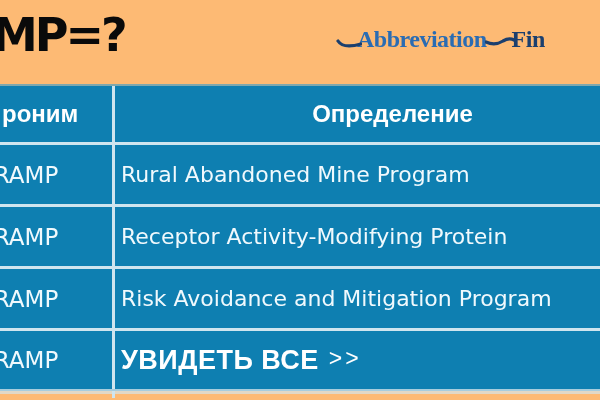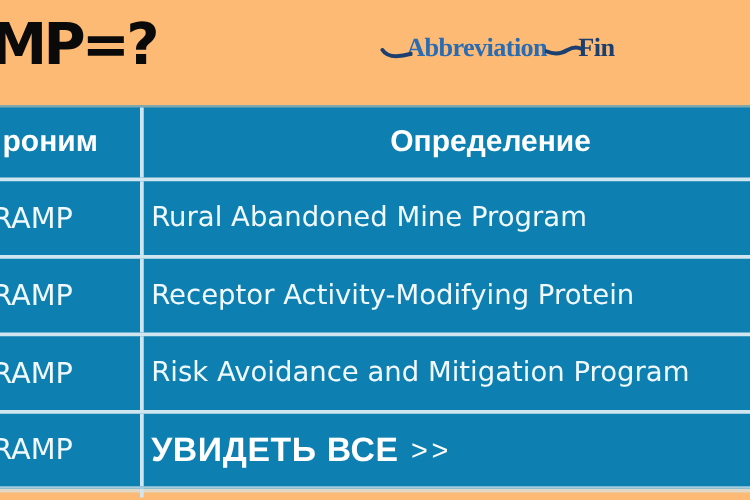--- a/index.html
+++ b/index.html
@@ -8,22 +8,22 @@
     font-family:"Liberation Sans",sans-serif;
   }
   
   .page-title{
     position:absolute;left:-8px;top:10px;margin:0;
     font-family:"DejaVu Sans",sans-serif;font-weight:bold;
     font-size:46px;letter-spacing:-3px;line-height:1.1;
     color:var(--title-text,#0a0a0a);
   }
   .logo{
-    position:absolute;left:304px;top:26px;display:flex;align-items:center;
-    font-family:"Liberation Serif",serif;font-weight:bold;font-size:21px;
+    position:absolute;left:336px;top:26px;display:flex;align-items:center;
+    font-family:"Liberation Serif",serif;font-weight:bold;font-size:24px;
     white-space:nowrap;cursor:pointer;text-decoration:none;
   }
   .logo-part1{color:var(--logo-blue,#2a6cb3);letter-spacing:-0.5px;}
   .logo-part2{color:var(--logo-dark,#1b3f6e);letter-spacing:-0.5px;text-align:center;}
   .swoosh{flex:0 0 auto;}
   .swoosh path{stroke:var(--logo-dark,#1b3f6e);stroke-width:3.2;fill:none;stroke-linecap:round;}
   .swoosh-left{margin-right:-5px;transform:translateY(4px);}
   .swoosh-mid{margin:0 -3px 0 -2px;transform:translateY(1px);}
 
   
@@ -52,21 +52,21 @@
   .hdr-b{justify-content:center;font-weight:bold;font-size:24px;color:var(--header-text,#ffffff);}
   .cell-a{
     justify-content:center;
     font-family:"DejaVu Sans",sans-serif;font-size:23px;color:var(--cell-text,#f0f9fd);
   }
   .cell-b{
     padding-left:6px;
     font-family:"DejaVu Sans",sans-serif;font-size:22px;color:var(--cell-text,#f0f9fd);
   }
   .see-all{
-    display:flex;align-items:center;text-decoration:none;cursor:pointer;
+    display:flex;align-items:flex-start;text-decoration:none;cursor:pointer;
   }
   .see-all-label{
     font-family:"Liberation Sans",sans-serif;font-weight:bold;font-size:27px;
     color:var(--header-text,#ffffff);letter-spacing:0.5px;
   }
   .see-all-arrows{
     font-family:"Liberation Sans",sans-serif;font-size:23px;font-weight:400;
     color:var(--header-text,#ffffff);margin-left:10px;letter-spacing:3px;
   }
   .divider-stub{

